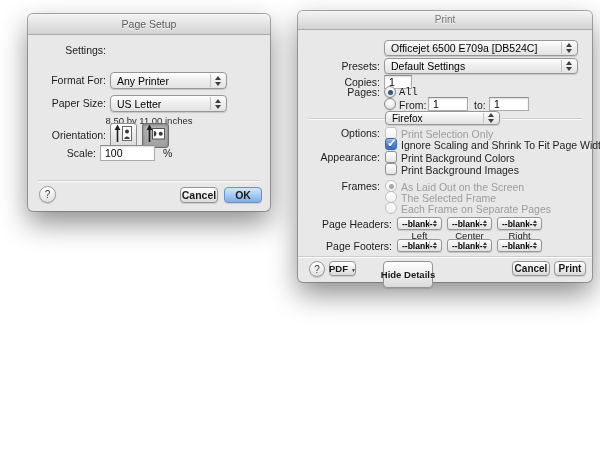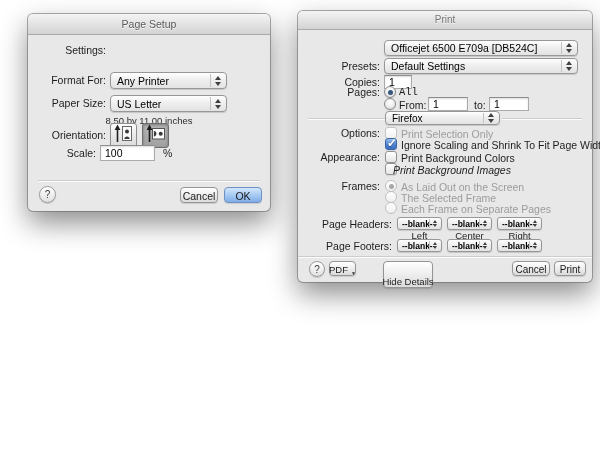--- a/index.html
+++ b/index.html
@@ -43,22 +43,22 @@
   .ti {
     position:absolute; box-sizing:border-box; background:#fff;
     border:1px solid #ababab; border-top-color:#8d8d8d;
     box-shadow:inset 0 1px 2px rgba(0,0,0,.14);
     font-size:10.5px; color:#000; display:flex; align-items:center; padding-left:4px;
   }
   .btn {
     position:absolute; box-sizing:border-box;
     background:linear-gradient(#ffffff,#eeeeee 48%,#dbdbdb);
     border:1px solid #959595; border-radius:4px;
-    font-size:10.5px; color:#1a1a1a; display:flex; align-items:flex-end; justify-content:center;
-    box-shadow:0 1px 1px rgba(0,0,0,.12); white-space:nowrap;
+    font-size:10.5px; color:#1a1a1a; display:flex; align-items:center; justify-content:center;
+    box-shadow:0 1px 1px rgba(0,0,0,.12); white-space:nowrap;font-weight:bold;
   }
   .btn.default {
     background:linear-gradient(#d3e7fc,#a9ccf3 48%,#80ace7);
     border-color:#6b92c2;
   }
   .radio {
     position:absolute; width:12px; height:12px; box-sizing:border-box; border-radius:50%;
     border:1px solid #8b8b8b;
     background:radial-gradient(circle at 50% 30%, #ffffff 0%, #ececec 55%, #cfcfcf 100%);
     box-shadow:0 1px 1px rgba(0,0,0,.1);
@@ -232,21 +232,21 @@
   <div class="ctxt gray" style="left:103px; top:117px;">Print Selection Only</div>
 
   <div class="cb chk" style="left:87px; top:127px;"></div>
   <div class="ctxt" style="left:103px; top:128px;">Ignore Scaling and Shrink To Fit Page Width</div>
 
   <div class="lbl" style="left:0; top:140px; width:82px; height:12px; line-height:12px;">Appearance:</div>
   <div class="cb" style="left:87px; top:140px;"></div>
   <div class="ctxt" style="left:103px; top:141px;">Print Background Colors</div>
 
   <div class="cb" style="left:87px; top:152px;"></div>
-  <div class="ctxt" style="left:95px; top:153px;font-style:italic;">Print Background Images</div>
+  <div class="ctxt" style="left:103px; top:153px;">Print Background Images</div>
 
   <div class="lbl" style="left:0; top:169px; width:82px; height:12px; line-height:12px;">Frames:</div>
   <div class="radio dis sel" style="left:87px; top:169px;"></div>
   <div class="ctxt gray" style="left:103px; top:170px;">As Laid Out on the Screen</div>
 
   <div class="radio dis" style="left:87px; top:180px;"></div>
   <div class="ctxt gray" style="left:103px; top:181px;">The Selected Frame</div>
 
   <div class="radio dis" style="left:87px; top:191px;"></div>
   <div class="ctxt gray" style="left:103px; top:192px;">Each Frame on Separate Pages</div>

